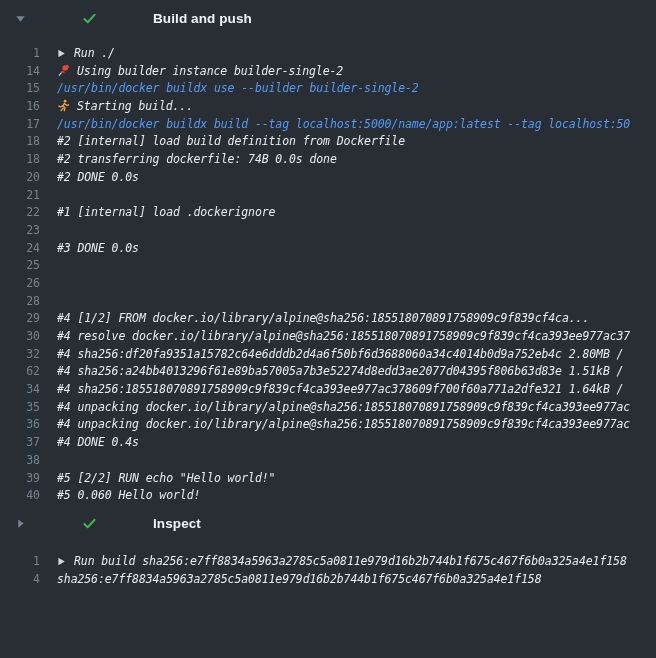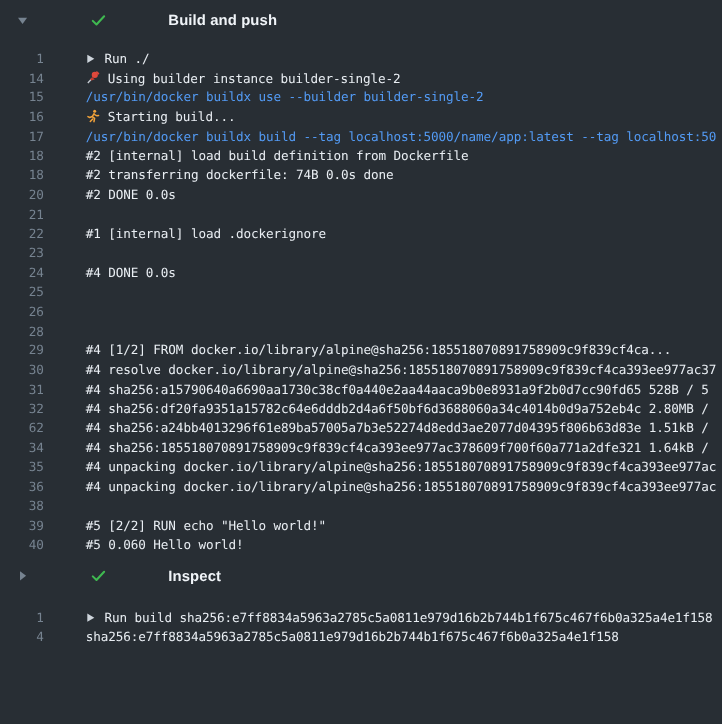--- a/index.html
+++ b/index.html
@@ -20,22 +20,22 @@
   .group-lines{margin-top:16px}
   .group-inspect{margin-top:8px}
   .group-digest{margin-top:18px}
   .group-digest .group-lines{margin-top:10px}
   .row{display:flex;height:17.7px}
   .ln{
     width:40px;flex:none;text-align:right;color:#768390;
     font-size:11.5px;line-height:17.7px;text-decoration:none;cursor:pointer;
   }
   .ct{
-    margin-left:38px;white-space:pre;color:#e9eef3;
-    font-size:11.5px;line-height:17.7px;letter-spacing:-0.1px;
+    margin-left:17px;white-space:pre;color:#e9eef3;
+    font-size:11.5px;line-height:17.7px;letter-spacing:-0.1px;font-style:italic;
   }
   .ct.command{color:#539bf5}
   .ict{display:inline-block;width:13px;height:13px;vertical-align:-2px;margin-right:7px}
   .run-ict{display:inline-block;width:9px;height:9px;vertical-align:-1px;margin-right:8px;cursor:pointer}
   svg{display:block}
 </style>
 </head>
 <body>
 
 <div id="log-root">
@@ -116,21 +116,21 @@
     <a class="ln">22</a>
     <span class="ct"><span>#1 [internal] load .dockerignore</span></span>
   </div>
 
   <div class="row">
     <a class="ln">23</a>
   </div>
 
   <div class="row">
     <a class="ln">24</a>
-    <span class="ct"><span>#4 DONE 0.0s</span></span>
+    <span class="ct"><span>#3 DONE 0.0s</span></span>
   </div>
 
   <div class="row">
     <a class="ln">25</a>
     <span class="ct"><span></span></span>
   </div>
 
   <div class="row">
     <a class="ln">26</a>
   </div>
@@ -144,24 +144,20 @@
   <div class="row">
     <a class="ln">29</a>
     <span class="ct"><span>#4 [1/2] FROM docker.io/library/alpine@sha256:185518070891758909c9f839cf4ca...</span></span>
   </div>
 
   <div class="row">
     <a class="ln">30</a>
     <span class="ct"><span>#4 resolve docker.io/library/alpine@sha256:185518070891758909c9f839cf4ca393ee977ac37</span></span>
   </div>
 
-  <div class="row">
-    <a class="ln">31</a>
-    <span class="ct"><span>#4 sha256:a15790640a6690aa1730c38cf0a440e2aa44aaca9b0e8931a9f2b0d7cc90fd65 528B / 5</span></span>
-  </div>
 
   <div class="row">
     <a class="ln">32</a>
     <span class="ct"><span>#4 sha256:df20fa9351a15782c64e6dddb2d4a6f50bf6d3688060a34c4014b0d9a752eb4c 2.80MB /</span></span>
   </div>
 
   <div class="row">
     <a class="ln">62</a>
     <span class="ct"><span>#4 sha256:a24bb4013296f61e89ba57005a7b3e52274d8edd3ae2077d04395f806b63d83e 1.51kB /</span></span>
   </div>
@@ -174,20 +170,24 @@
   <div class="row">
     <a class="ln">35</a>
     <span class="ct"><span>#4 unpacking docker.io/library/alpine@sha256:185518070891758909c9f839cf4ca393ee977ac</span></span>
   </div>
 
   <div class="row">
     <a class="ln">36</a>
     <span class="ct"><span>#4 unpacking docker.io/library/alpine@sha256:185518070891758909c9f839cf4ca393ee977ac</span></span>
   </div>
 
+  <div class="row">
+    <a class="ln">37</a>
+    <span class="ct"><span>#4 DONE 0.4s</span></span>
+  </div>
 
   <div class="row">
     <a class="ln">38</a>
     <span class="ct"><span></span></span>
   </div>
 
   <div class="row">
     <a class="ln">39</a>
     <span class="ct"><span>#5 [2/2] RUN echo "Hello world!"</span></span>
   </div>

